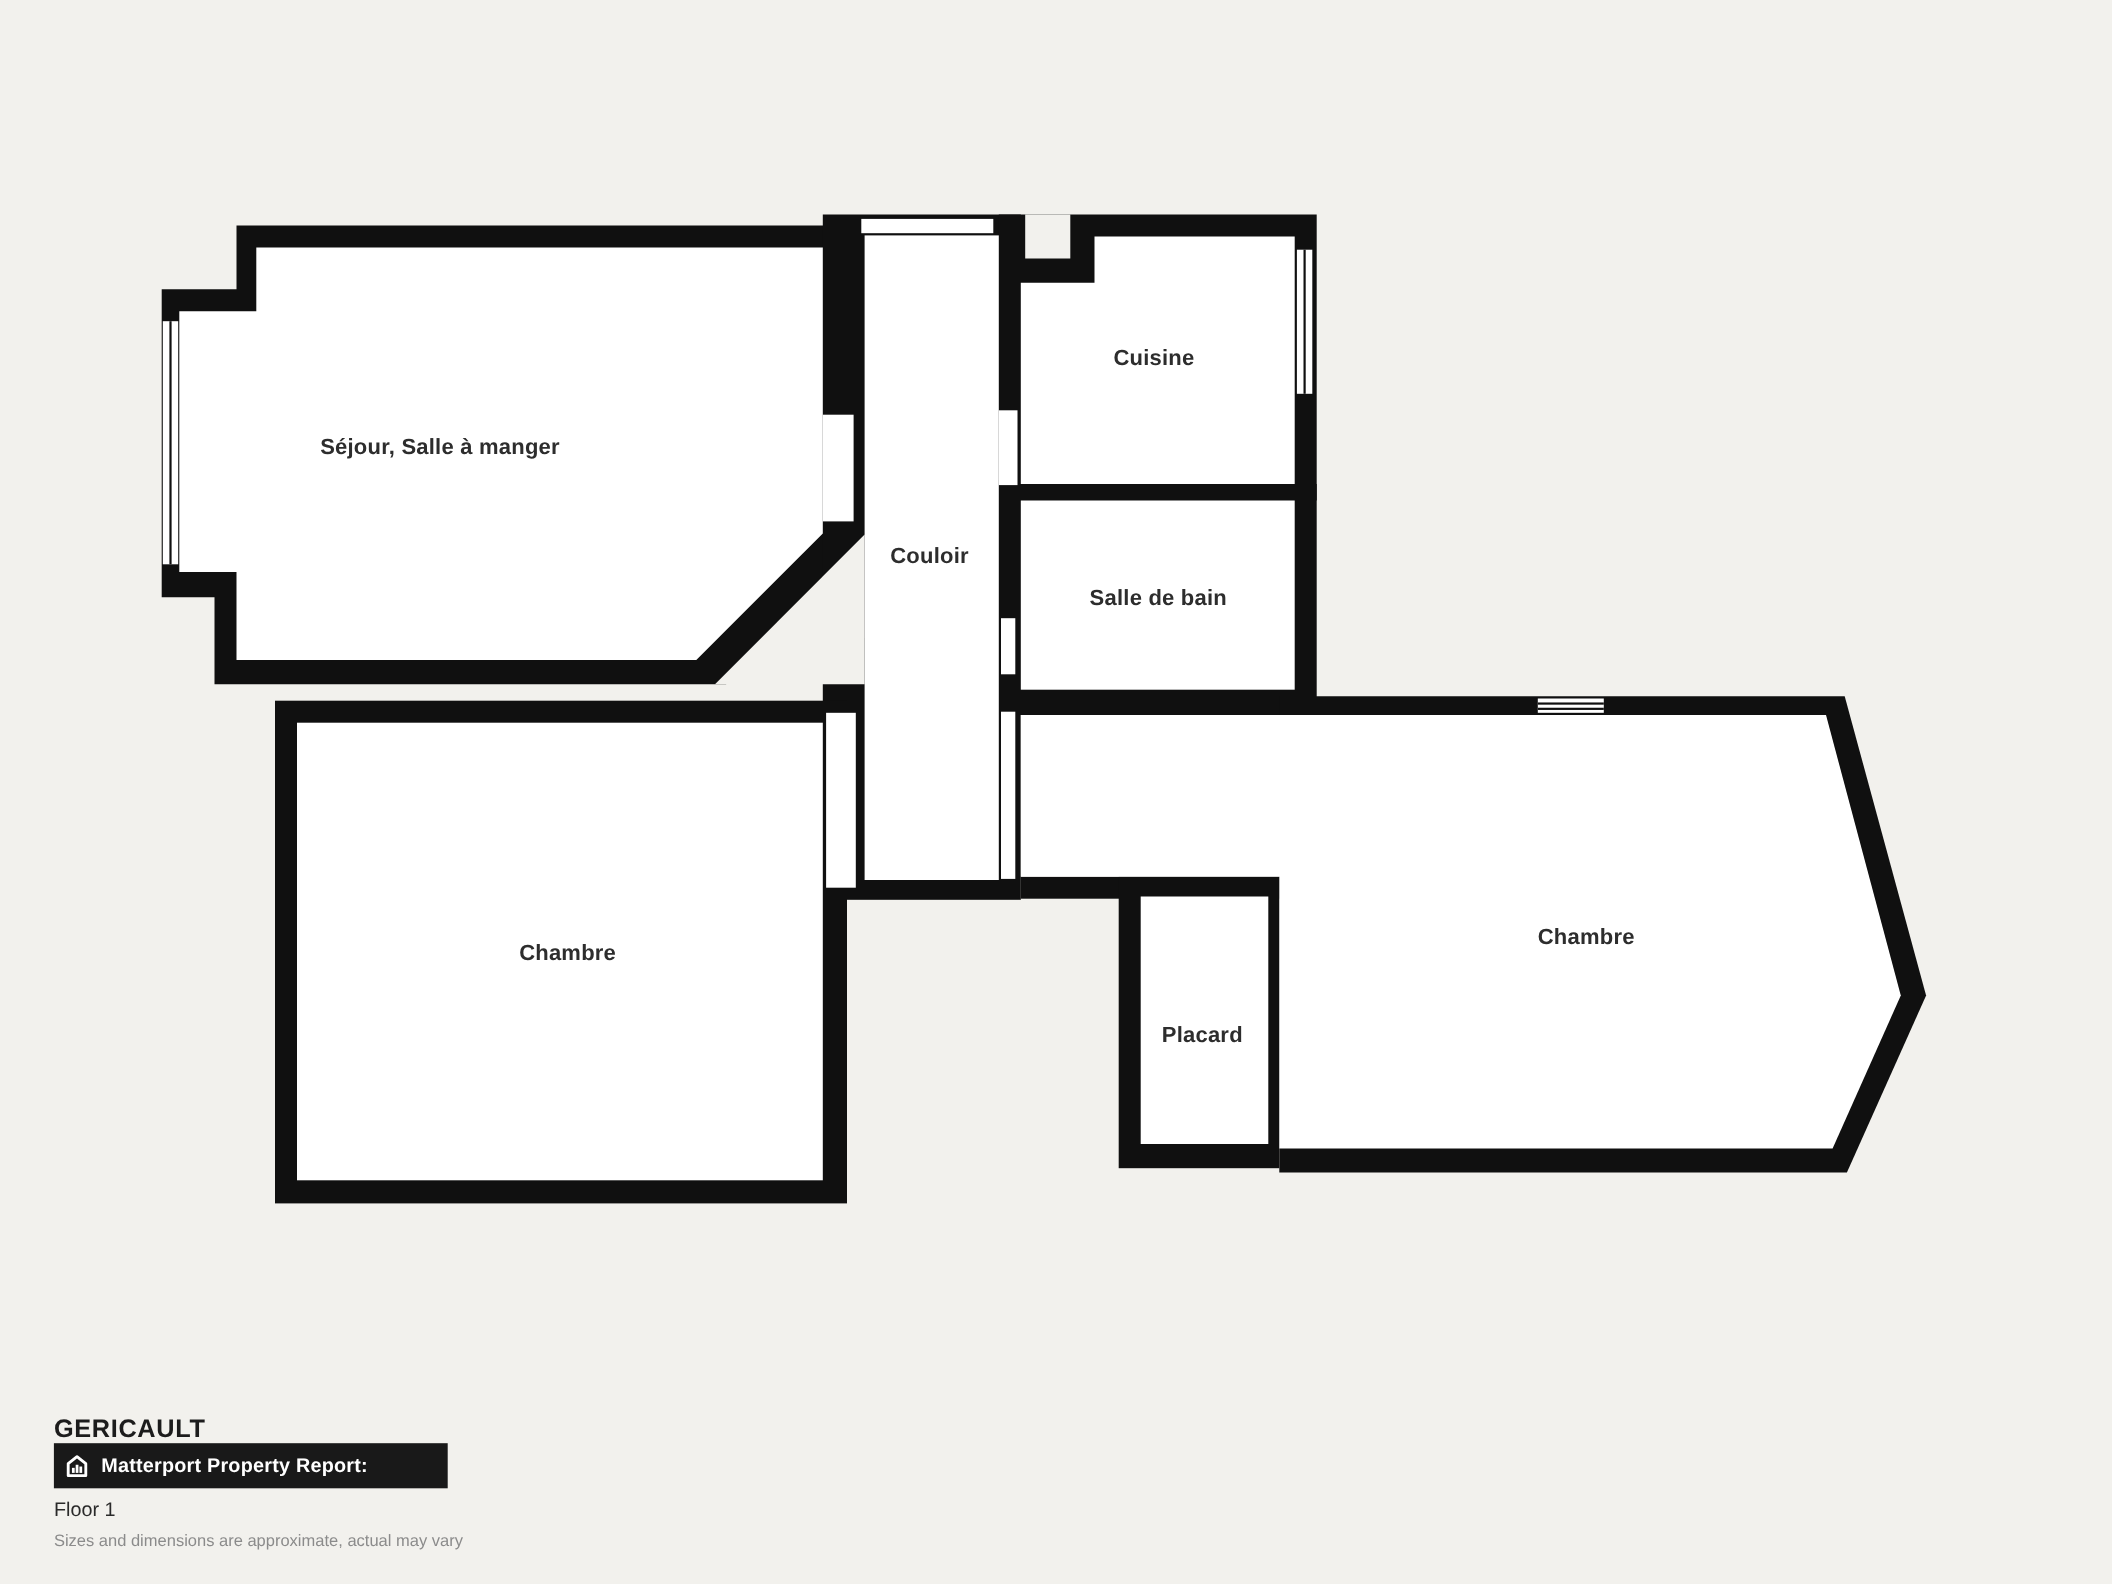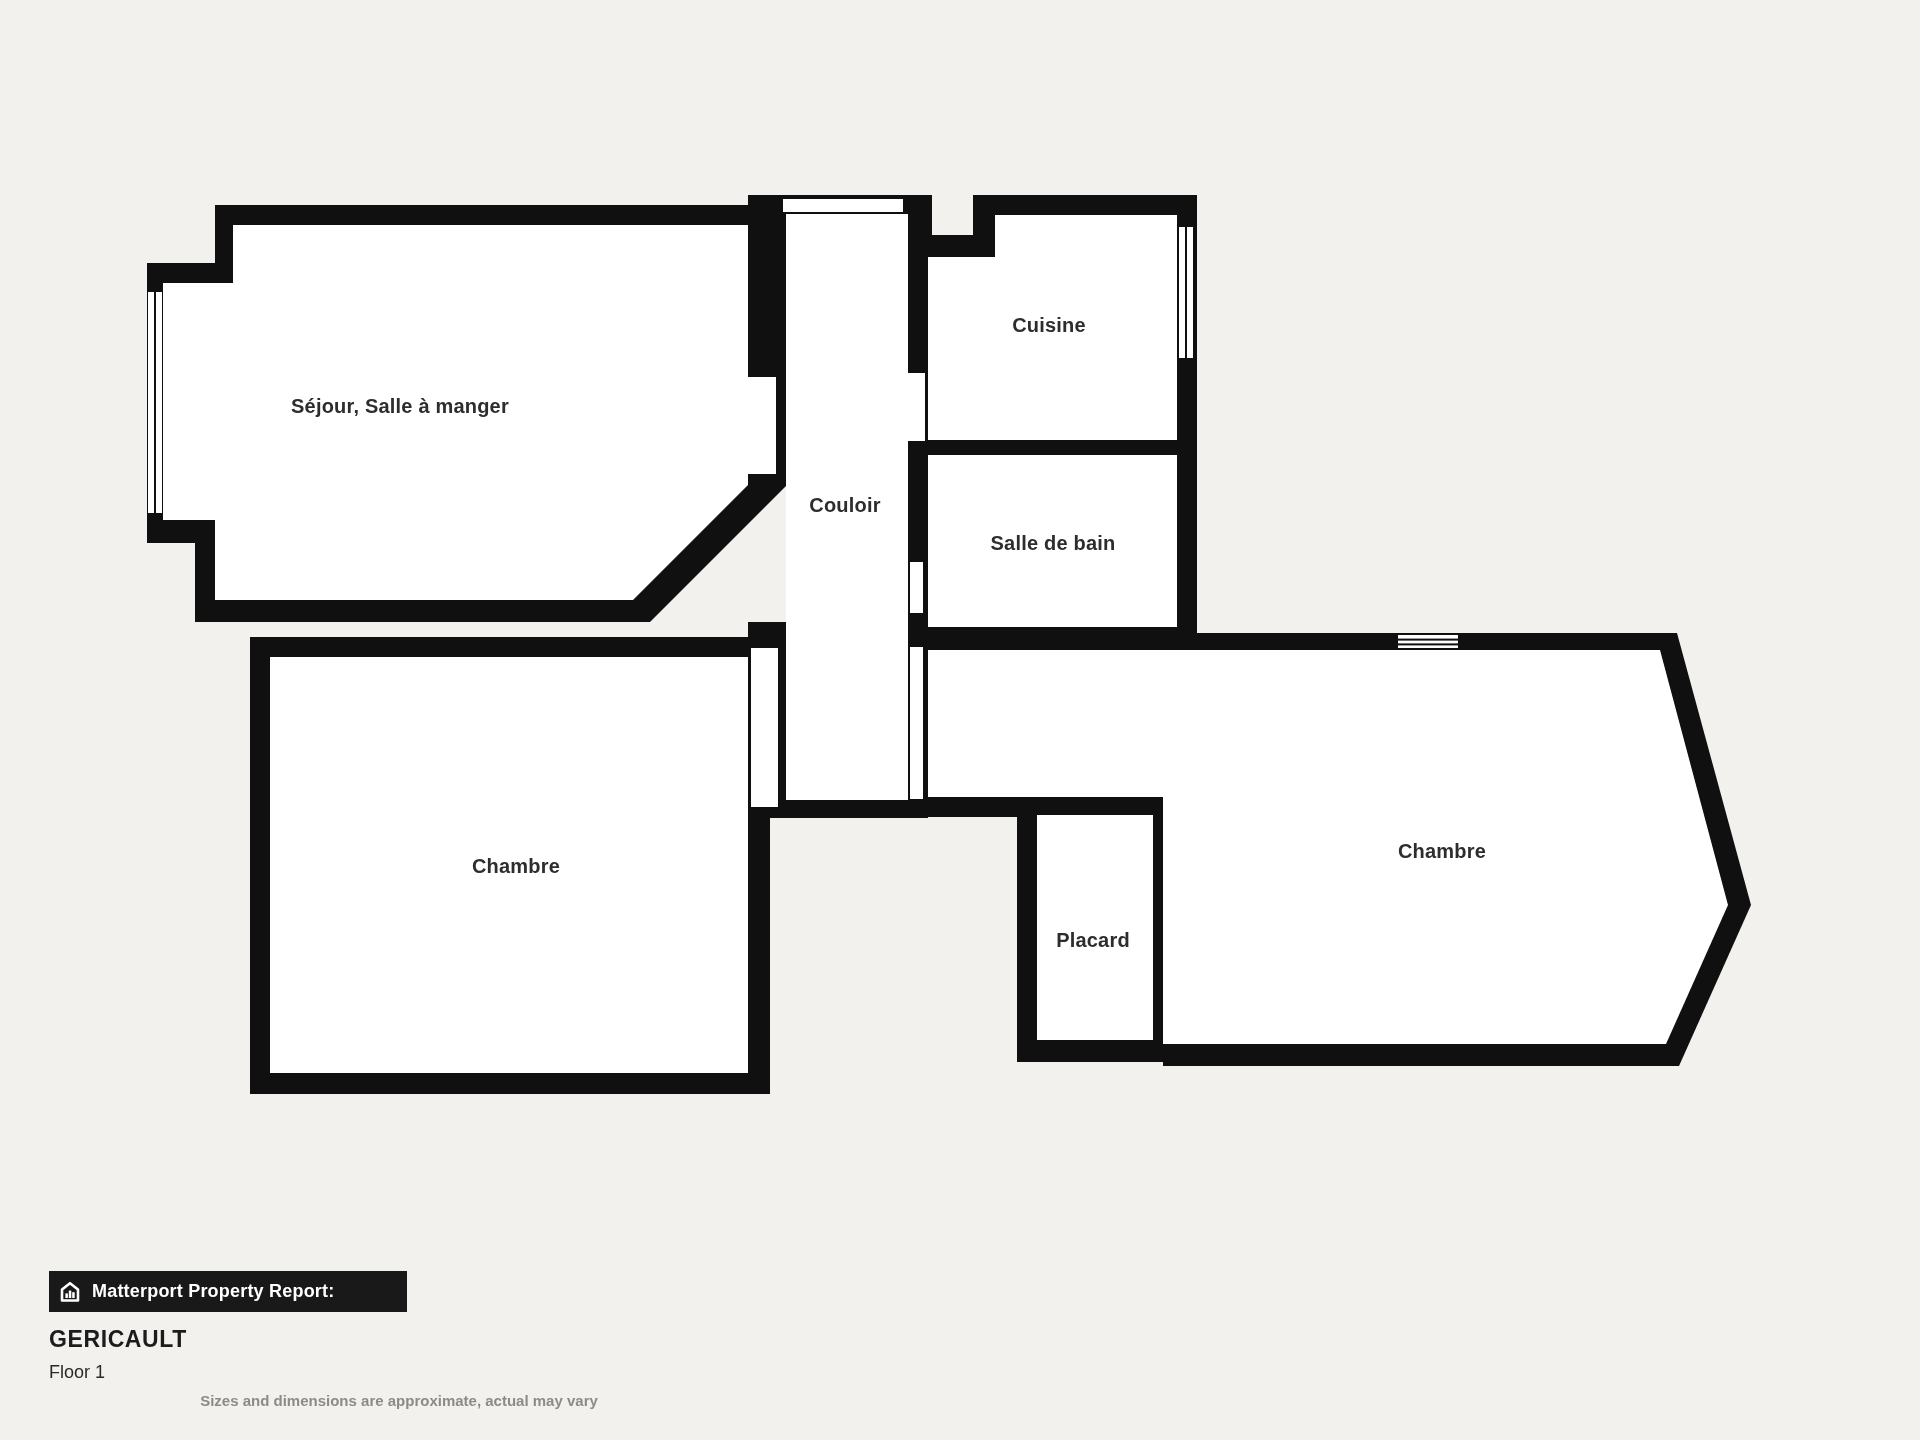--- a/index.html
+++ b/index.html
@@ -35,21 +35,21 @@
     margin-top: 14px;
     font-size: 23px; font-weight: bold; color: #1c1c1c;
     letter-spacing: 0.6px;
   }
   #floor-label {
     margin-top: 9px;
     font-size: 18px; font-weight: normal; color: #2a2a2a;
   }
   #disclaimer {
     margin-top: 9px;
-    font-size: 15px; font-weight: bold; color: #8b8b8b; text-align: center;
+    font-size: 15px; font-weight: normal; color: #8b8b8b;
   }
 </style>
 </head>
 <body>
 
 <div id="stage">
 
   <svg id="plan-svg" width="1920" height="1440" viewBox="0 0 1920 1440">
 
     <rect x="0" y="0" width="1920" height="1440" fill="#f2f1ed"></rect>
@@ -117,27 +117,27 @@
       <text class="room-label" x="845" y="512">Couloir</text>
       <text class="room-label" x="1049" y="332">Cuisine</text>
       <text class="room-label" x="1053" y="550">Salle de bain</text>
       <text class="room-label" x="516" y="873">Chambre</text>
       <text class="room-label" x="1093" y="947">Placard</text>
       <text class="room-label" x="1442" y="858">Chambre</text>
     </g>
   </svg>
 
   <div id="footer">
+    <div id="property-name">GERICAULT</div>
     <div id="report-bar">
       <svg width="24" height="24" viewBox="0 0 24 24">
         <path d="M4 9.6 L12 3.2 L20 9.6 V20.5 H4 Z" fill="none" stroke="#ffffff" stroke-width="2.6" stroke-linejoin="round"></path>
         <rect x="7.4" y="13.4" width="2.5" height="4.6" fill="#ffffff"></rect>
         <rect x="10.8" y="10.6" width="2.5" height="7.4" fill="#ffffff"></rect>
         <rect x="14.2" y="12.2" width="2.5" height="5.8" fill="#ffffff"></rect>
       </svg>
       <span class="bar-title">Matterport Property Report:</span>
     </div>
-    <div id="property-name">GERICAULT</div>
     <div id="floor-label">Floor 1</div>
     <div id="disclaimer">Sizes and dimensions are approximate, actual may vary</div>
   </div>
 
 </div>
 
 </body></html>

